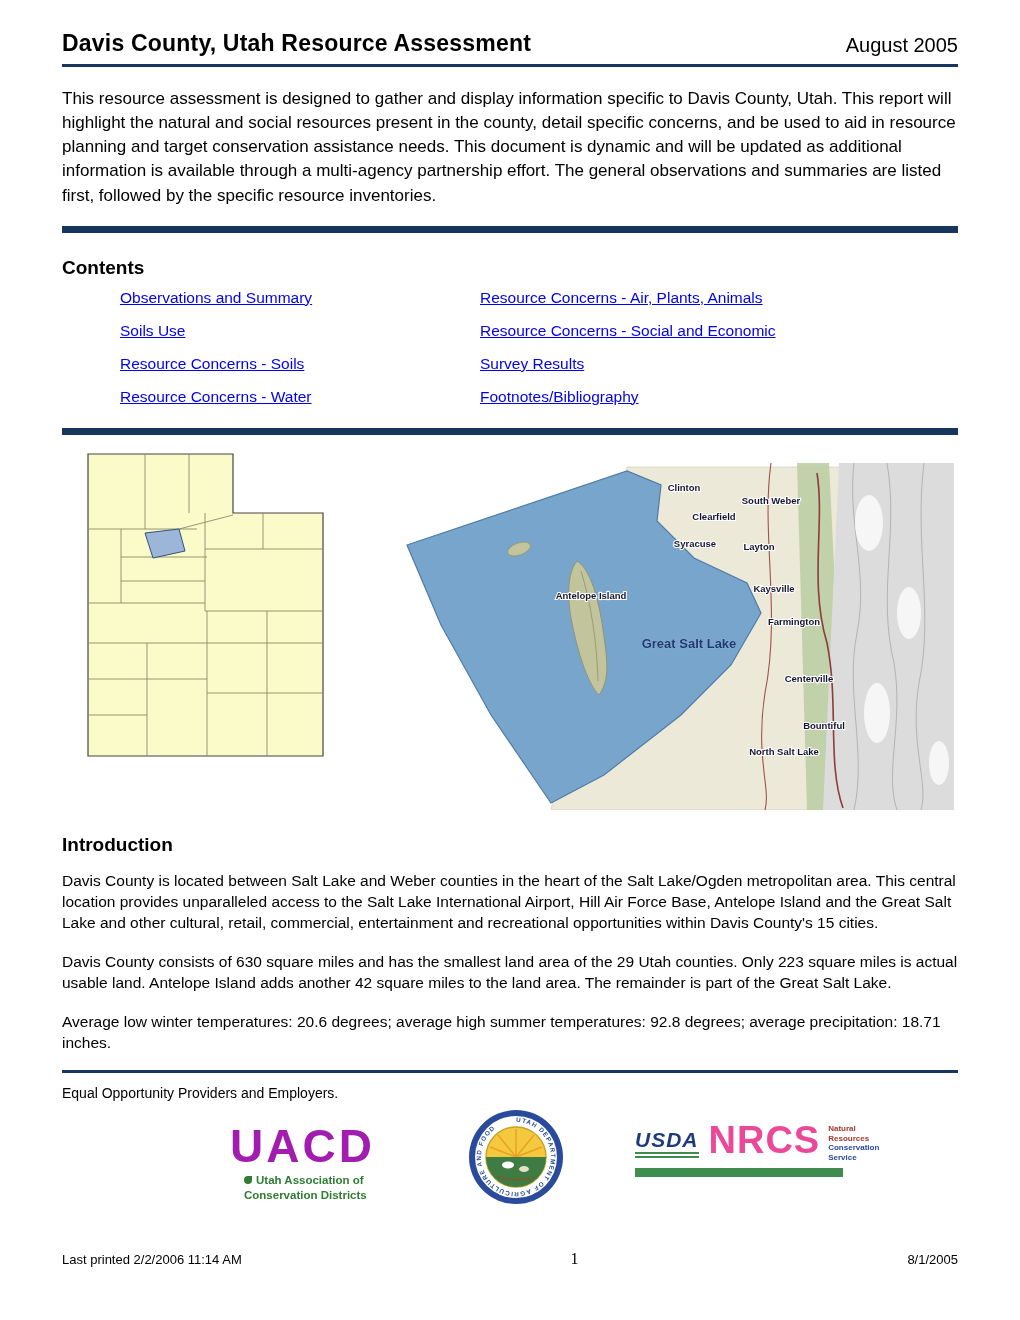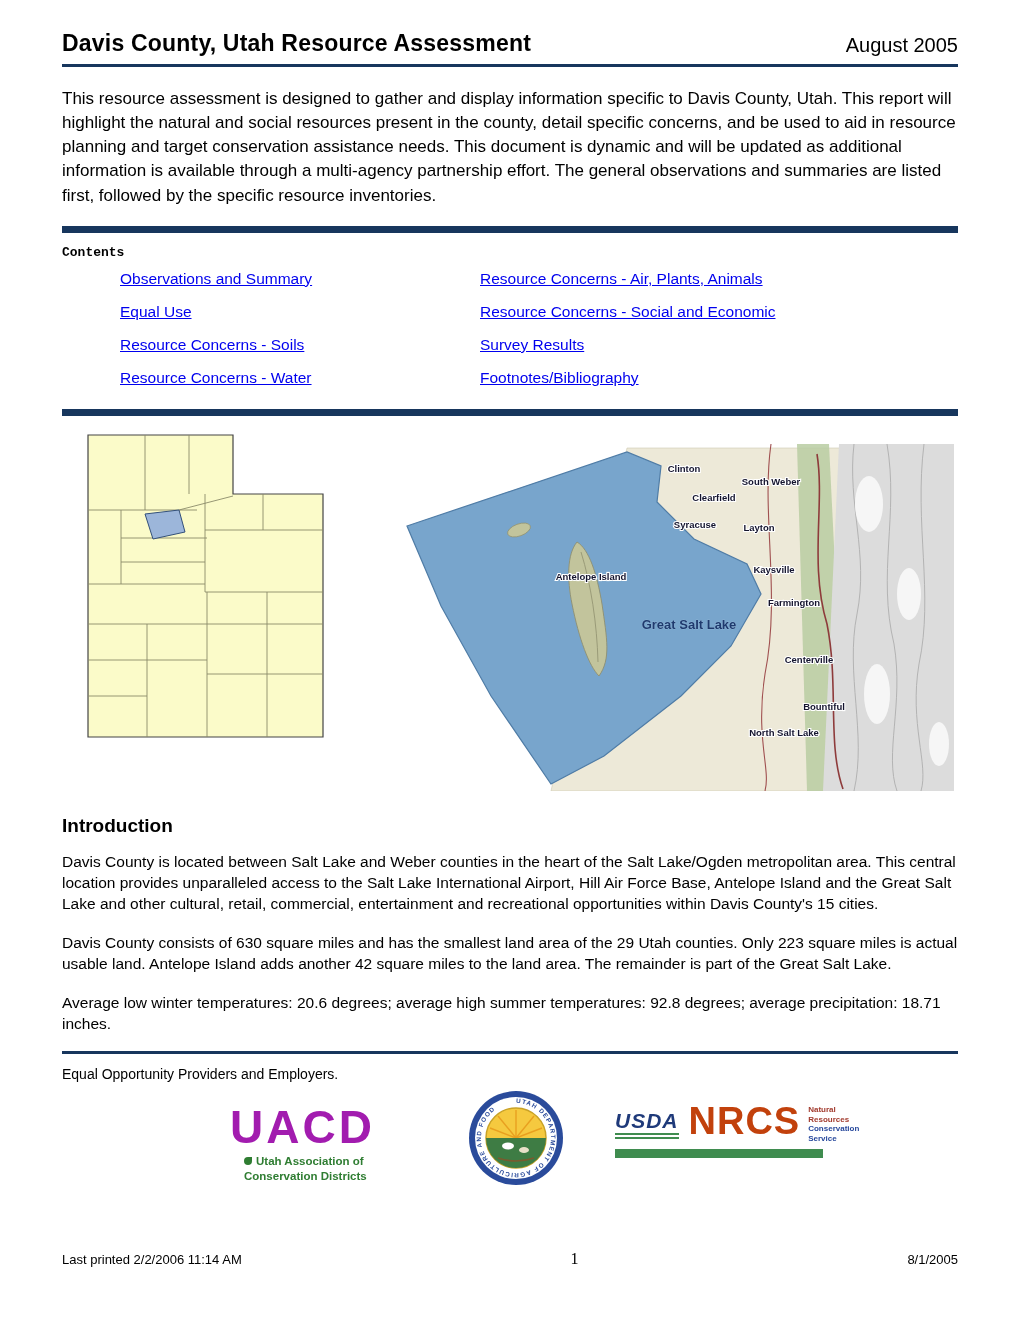--- a/index.html
+++ b/index.html
@@ -19,21 +19,21 @@
   .doc-date { font-size: 20px; }
   .title-rule { height: 3px; background: #17365D; margin: 7px 0 20px 0; }
 
   
   .lead { font-size: 17px; line-height: 1.42; margin: 0 0 18px 0; }
 
   
   .navy-bar { height: 7px; background: #17365D; }
 
   
-  .contents-heading { font-size: 13px; font-weight: bold; margin: 12px 0 10px 0; font-family: Liberation Mono, monospace; }
+  .contents-heading { font-size: 19px; font-weight: bold; margin: 24px 0 10px 0; }
   .contents-grid {
     display: grid;
     grid-template-columns: 360px auto;
     row-gap: 15px;
     margin: 0 0 22px 58px;
   }
   .toc-link { color: #0000EE; text-decoration: underline; font-size: 15.5px; }
 
   
   .maps-row { display: flex; align-items: flex-start; margin-top: 18px; }
@@ -61,26 +61,26 @@
 
   
   .logos-row { position: relative; height: 108px; margin-top: 8px; }
   .uacd-logo { position: absolute; left: 168px; top: 14px; }
   .uacd-acronym { font-size: 46px; font-weight: bold; color: #a21caf; letter-spacing: 3px; line-height: 1; }
   .uacd-caption { margin: 4px 0 0 14px; font-size: 11.5px; color: #2F7D32; line-height: 1.25; font-weight: bold; }
   .leaf-dot { display: inline-block; width: 8px; height: 8px; border-radius: 50% 0 50% 50%; background: #2F7D32; margin-right: 4px; }
 
   .udaf-seal { position: absolute; left: 406px; top: 0; }
 
-  .nrcs-logo { position: absolute; left: 553px; top: 12px; }
+  .nrcs-logo { position: absolute; left: 573px; top: 12px; }
   .nrcs-top { display: flex; align-items: flex-start; }
   .usda-mark { margin-right: 10px; margin-top: 8px; }
   .usda-text { font-size: 21px; font-weight: bold; font-style: italic; color: #1F3A7A; letter-spacing: 1px; line-height: 1; display: block; }
   .usda-stripes { display: block; height: 6px; border-top: 2px solid #3F8C4F; border-bottom: 2px solid #3F8C4F; margin-top: 2px; }
-  .nrcs-acronym { font-size: 38px; font-weight: bold; color: #c2410c; letter-spacing: 1px; line-height: 1; }
+  .nrcs-acronym { font-size: 38px; font-weight: bold; color: #ec4899; letter-spacing: 1px; line-height: 1; }
   .nrcs-caption { margin-left: 8px; margin-top: 3px; font-size: 8px; line-height: 1.2; font-weight: bold; }
   .nrcs-caption .l1, .nrcs-caption .l2 { display: block; color: #A23B2E; }
   .nrcs-caption .l3, .nrcs-caption .l4 { display: block; color: #27489C; }
   .nrcs-bar { width: 208px; height: 9px; background: #3F8C4F; margin-top: 5px; }
 
   
   .page-footer {
     position: absolute; left: 62px; right: 62px; bottom: 52px;
     display: flex; justify-content: space-between; align-items: baseline;
     font-size: 13px;
@@ -99,21 +99,21 @@
   <div class="title-rule"></div>
 
   <p class="lead">This resource assessment is designed to gather and display information specific to Davis County, Utah. This report will highlight the natural and social resources present in the county, detail specific concerns, and be used to aid in resource planning and target conservation assistance needs. This document is dynamic and will be updated as additional information is available through a multi-agency partnership effort. The general observations and summaries are listed first, followed by the specific resource inventories.</p>
 
   <div class="navy-bar"></div>
 
   <h2 class="contents-heading">Contents</h2>
   <div class="contents-grid">
     <a href="#" class="toc-link">Observations and Summary</a>
     <a href="#" class="toc-link">Resource Concerns - Air, Plants, Animals</a>
-    <a href="#" class="toc-link">Equal Use</a>
+    <a href="#" class="toc-link">Soils Use</a>
     <a href="#" class="toc-link">Resource Concerns - Social and Economic</a>
     <a href="#" class="toc-link">Resource Concerns - Soils</a>
     <a href="#" class="toc-link">Survey Results</a>
     <a href="#" class="toc-link">Resource Concerns - Water</a>
     <a href="#" class="toc-link">Footnotes/Bibliography</a>
   </div>
 
   <div class="navy-bar"></div>
 
   <div class="maps-row">

